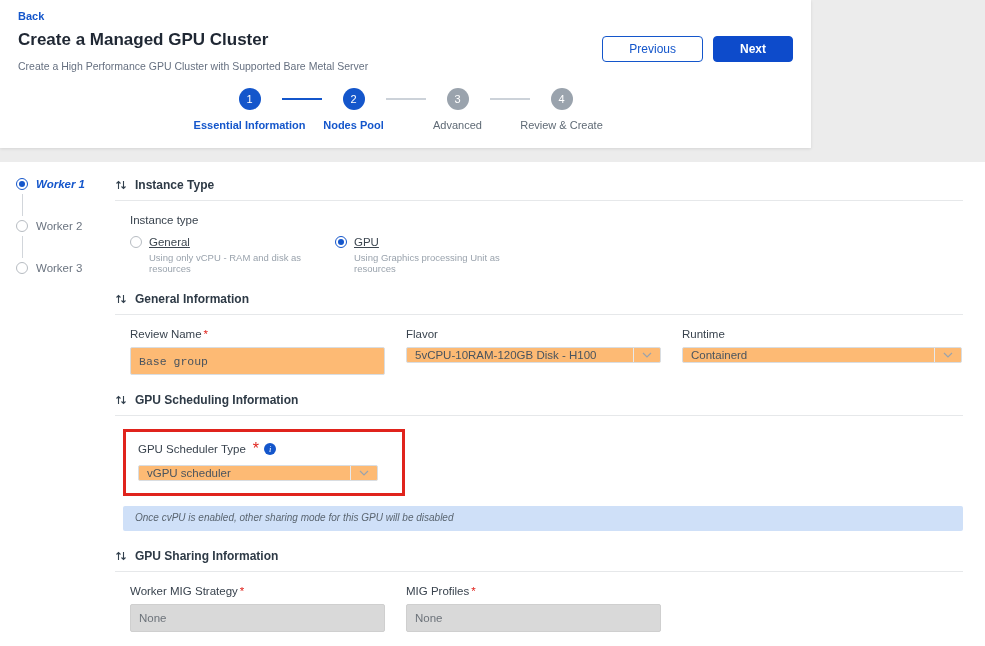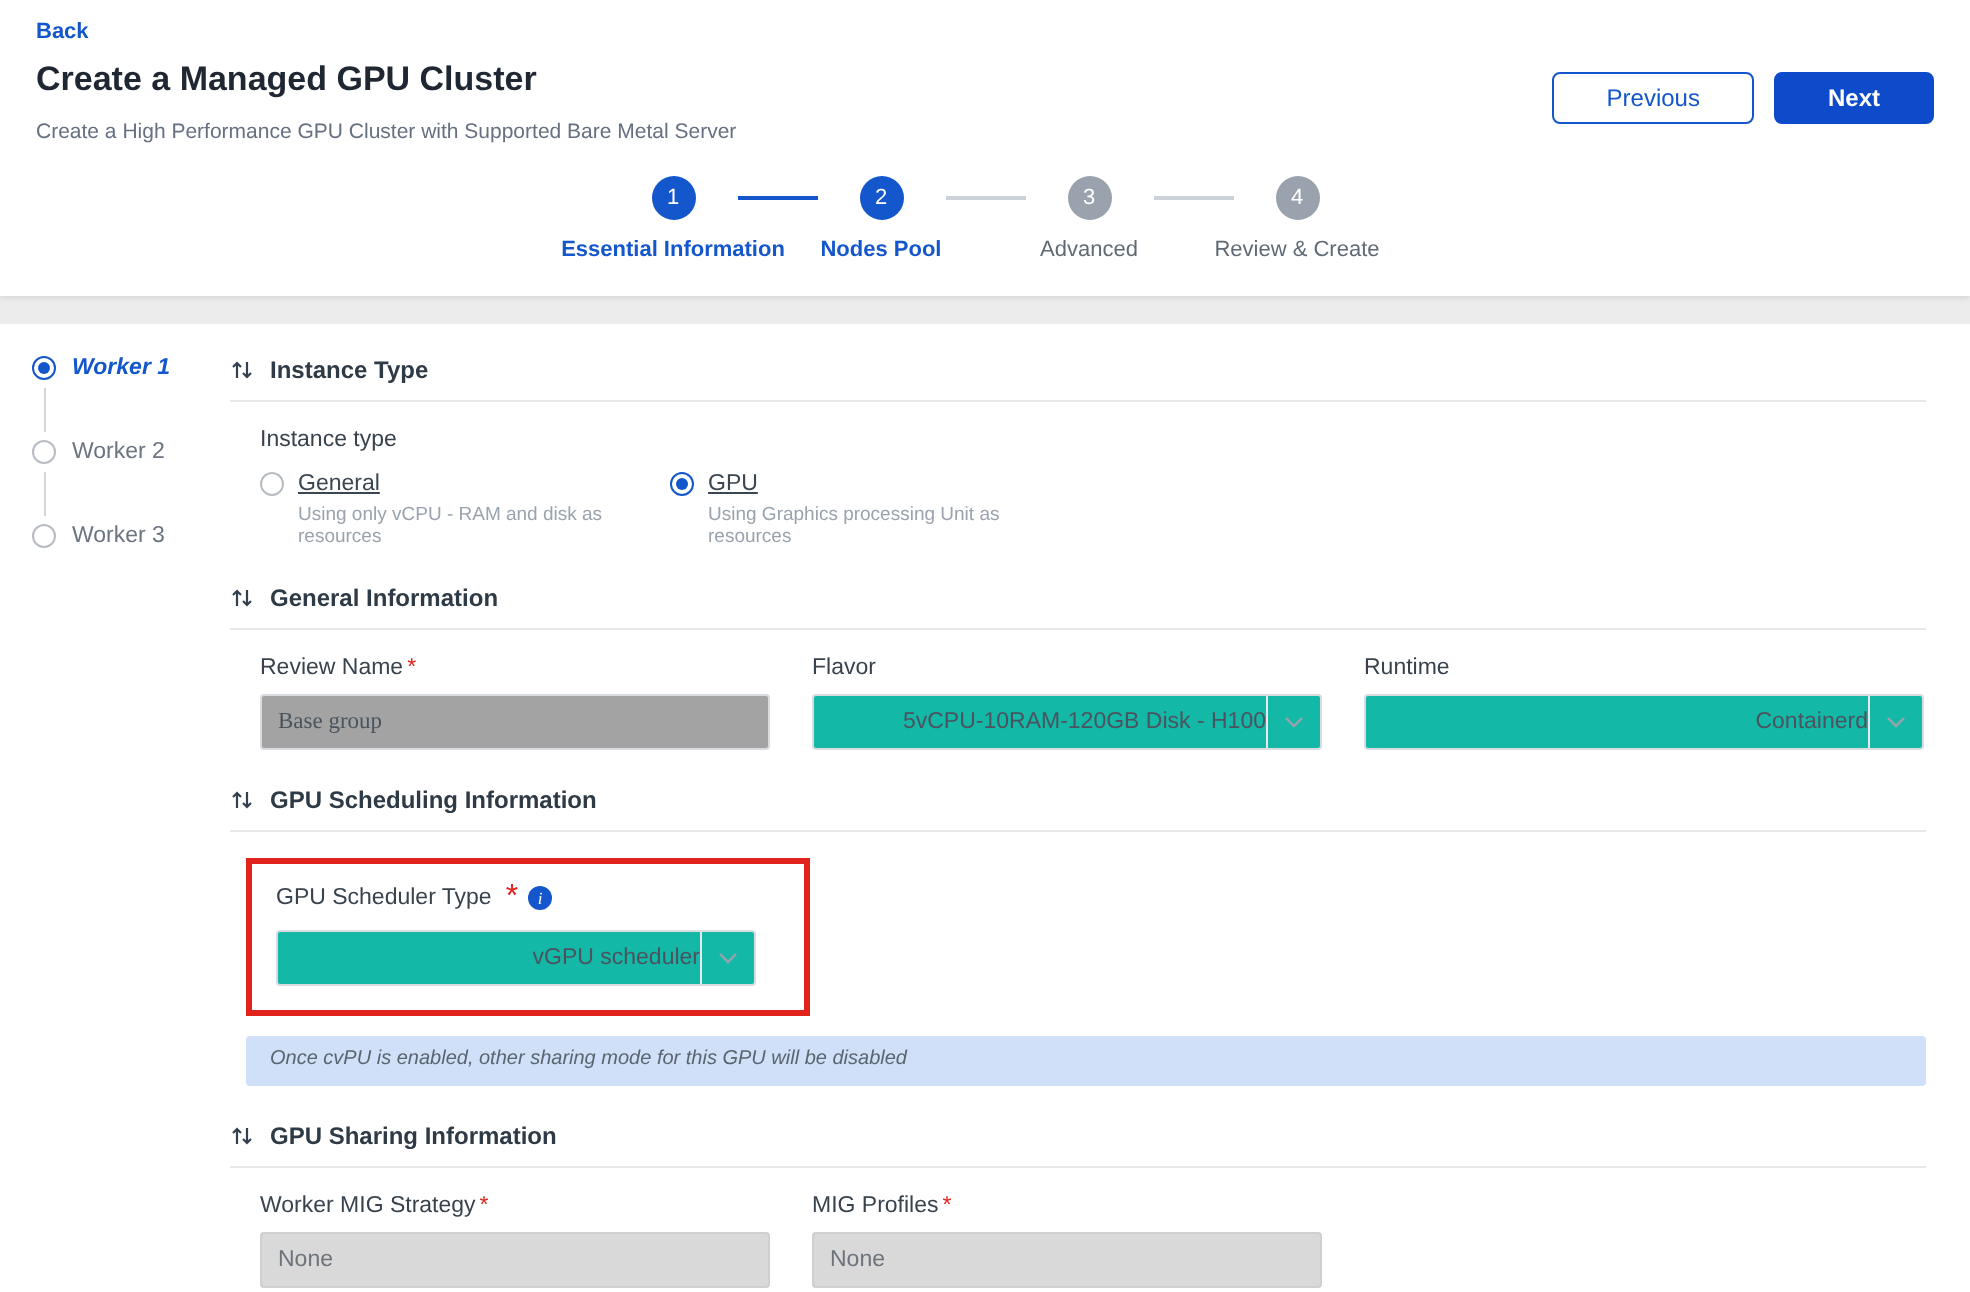--- a/index.html
+++ b/index.html
@@ -1,20 +1,20 @@
 <!DOCTYPE html>
 <html><head>
 <meta charset="utf-8">
 <style>
   html,body{margin:0;padding:0;}
   body{font-family:"Liberation Sans","DejaVu Sans",sans-serif;background:#ececec;}
   .page{position:relative;width:985px;height:646px;overflow:hidden;background:#ececec;}
 
   
-  .header-card{position:absolute;top:0;left:0;width:985px;height:148px;background:#fff;
+  .header-card{position:absolute;top:0;left:0;width:811px;height:148px;background:#fff;
     box-shadow:0 1px 3px rgba(0,0,0,0.10);}
   .back-link{position:absolute;left:18px;top:10px;font-size:11px;font-weight:bold;color:#1456CB;cursor:pointer;}
   .page-title{position:absolute;left:18px;top:30px;font-size:17px;font-weight:bold;color:#1f2733;}
   .page-subtitle{position:absolute;left:18px;top:60px;font-size:10.5px;color:#667080;}
   .header-buttons{position:absolute;right:18px;top:36px;display:flex;gap:10px;}
   .btn{font-size:12px;border-radius:4px;padding:6px 26px;cursor:pointer;font-family:inherit;line-height:1;}
   .btn-prev{background:#fff;border:1px solid #1456CB;color:#1456CB;}
   .btn-next{background:#0D4BCB;border:1px solid #0D4BCB;color:#fff;font-weight:bold;}
 
   
@@ -49,24 +49,24 @@
   .section{margin-bottom:18px;}
   .section-head{display:flex;align-items:center;gap:8px;border-bottom:1px solid #e6e8ea;
     padding-bottom:8px;margin-bottom:13px;}
   .section-title{font-size:12px;font-weight:bold;color:#2e3a46;}
   .indent{margin-left:15px;}
 
   .field-label{font-size:11.5px;color:#39434e;display:block;margin-bottom:7px;}
   .req{color:#e0231c;margin-left:2px;}
 
   .tinput{width:100%;height:28px;border:1px solid #d9dde1;border-radius:2px;font-size:11.5px;color:#4a545e;
-    padding:0 8px;box-sizing:border-box;font-family:Liberation Serif, serif;background:#a3a3a3;}
-  .select{height:28px;border:1px solid #d9dde1;border-radius:2px;display:flex;align-items:center;
-    justify-content:flex-end;font-size:11.5px;color:#4a545e;padding-left:8px;box-sizing:border-box;
-    background:#14b8a6;cursor:pointer;}
+    padding:0 8px;box-sizing:border-box;font-family:Liberation Mono, monospace;background:#fdba74;}
+  .select{height:16px;border:1px solid #d9dde1;border-radius:2px;display:flex;align-items:center;
+    justify-content:space-between;font-size:11.5px;color:#4a545e;padding-left:8px;box-sizing:border-box;
+    background:#fdba74;cursor:pointer;}
   .select .chev{width:26px;height:100%;display:flex;align-items:center;justify-content:center;
     border-left:1px solid #e6e9ec;flex-shrink:0;}
   .dinput{height:28px;background:#D9D9D9;border:1px solid #cfcfcf;border-radius:2px;display:flex;
     align-items:center;padding:0 8px;font-size:11.5px;color:#6d737a;box-sizing:border-box;}
 
   .grid{display:flex;gap:21px;}
   .w255{width:255px;flex-shrink:0;}
   .w280{width:280px;flex-shrink:0;}
 
   

